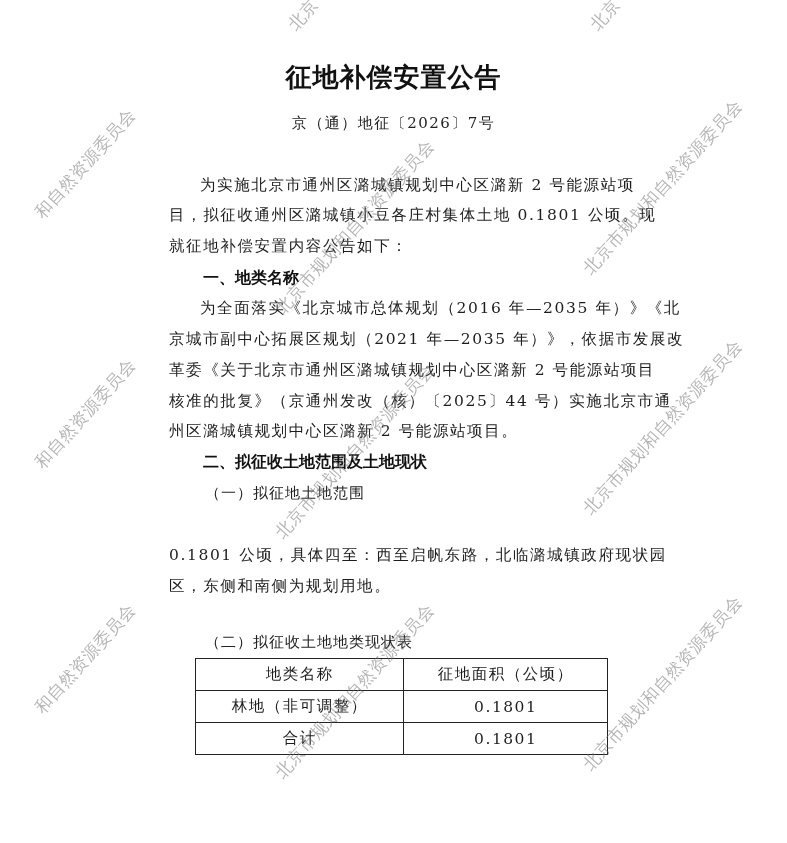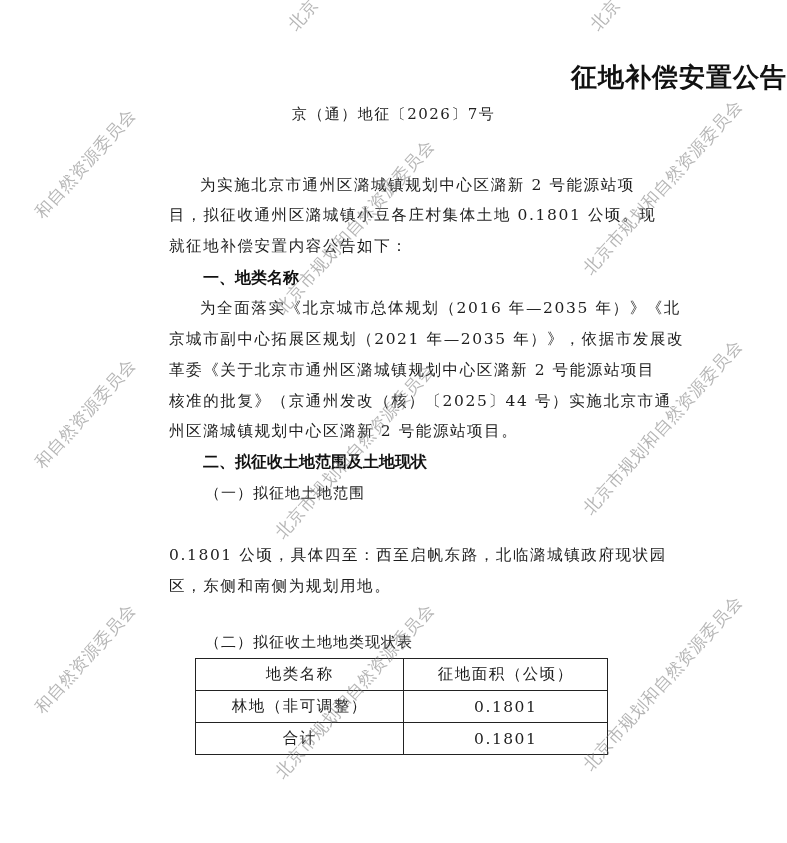--- a/index.html
+++ b/index.html
@@ -17,30 +17,30 @@
   }
   .page {
     position: absolute;
     left: 0; top: 0;
     width: 787px; height: 843px;
   }
   .title {
     position: absolute;
     left: 0; width: 787px;
     top: 60px;
-    text-align: right;
+    text-align: center;
     font-size: 26px;
     font-weight: bold;
     letter-spacing: 1px;
     color: #111;
   }
   .doc-number {
     position: absolute;
     left: 0; width: 787px;
-    top: 105px;
+    top: 114px;
     text-align: center;
     font-size: 15px;
     letter-spacing: 1.5px;
     color: #222;
   }
   .line {
     position: absolute;
     left: 169px;
     width: 460px;
     font-size: 15.5px;

